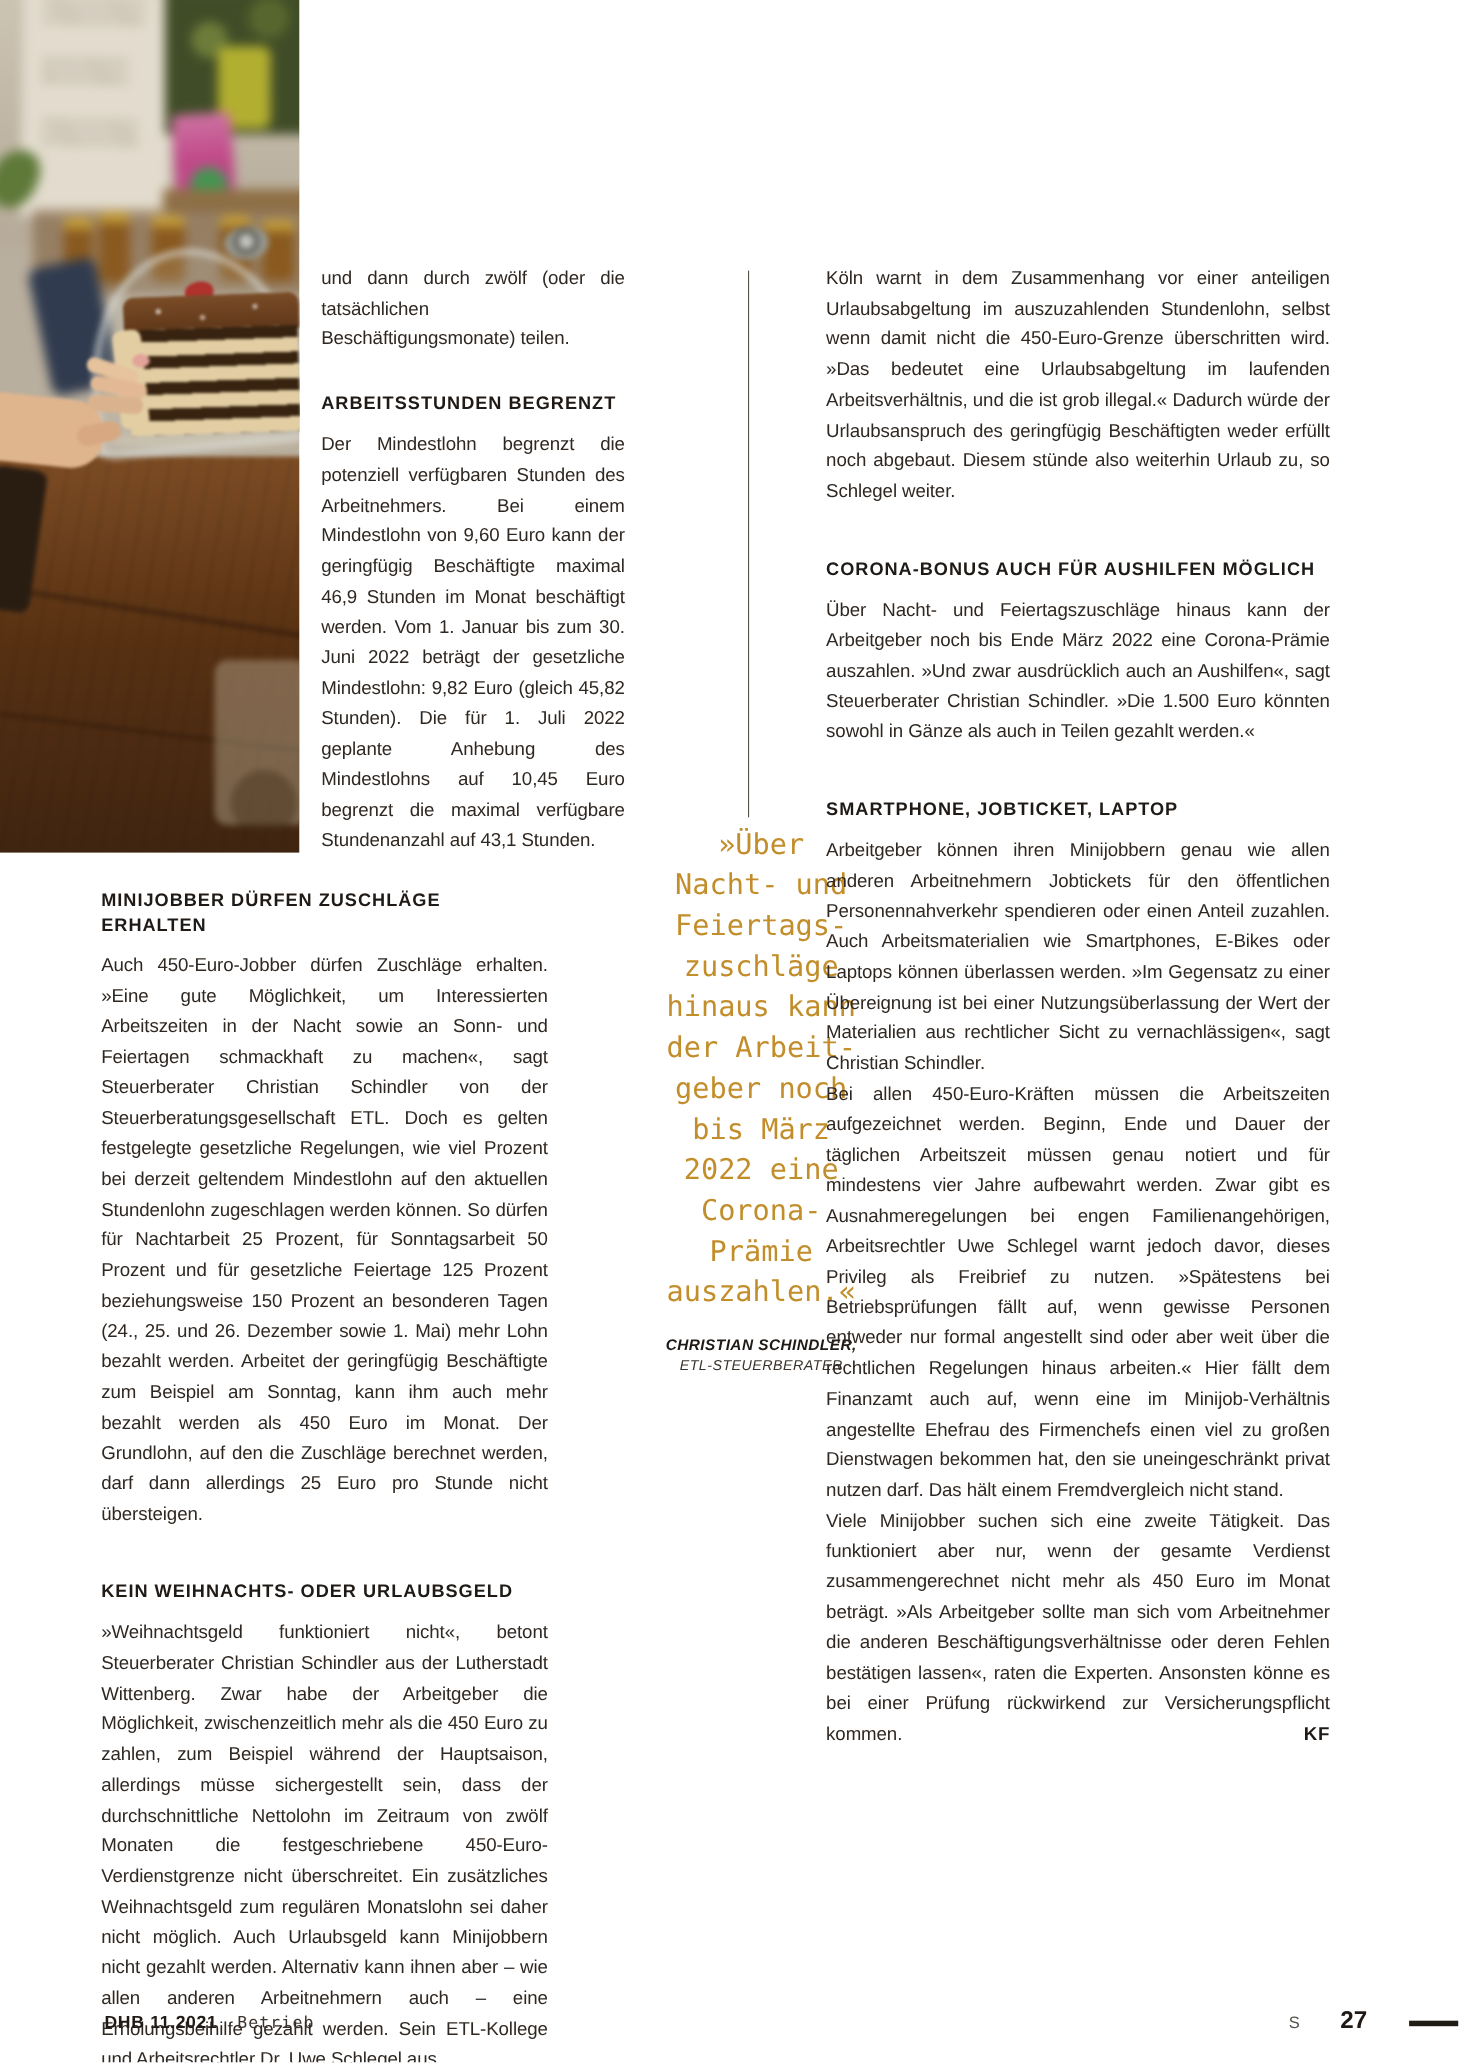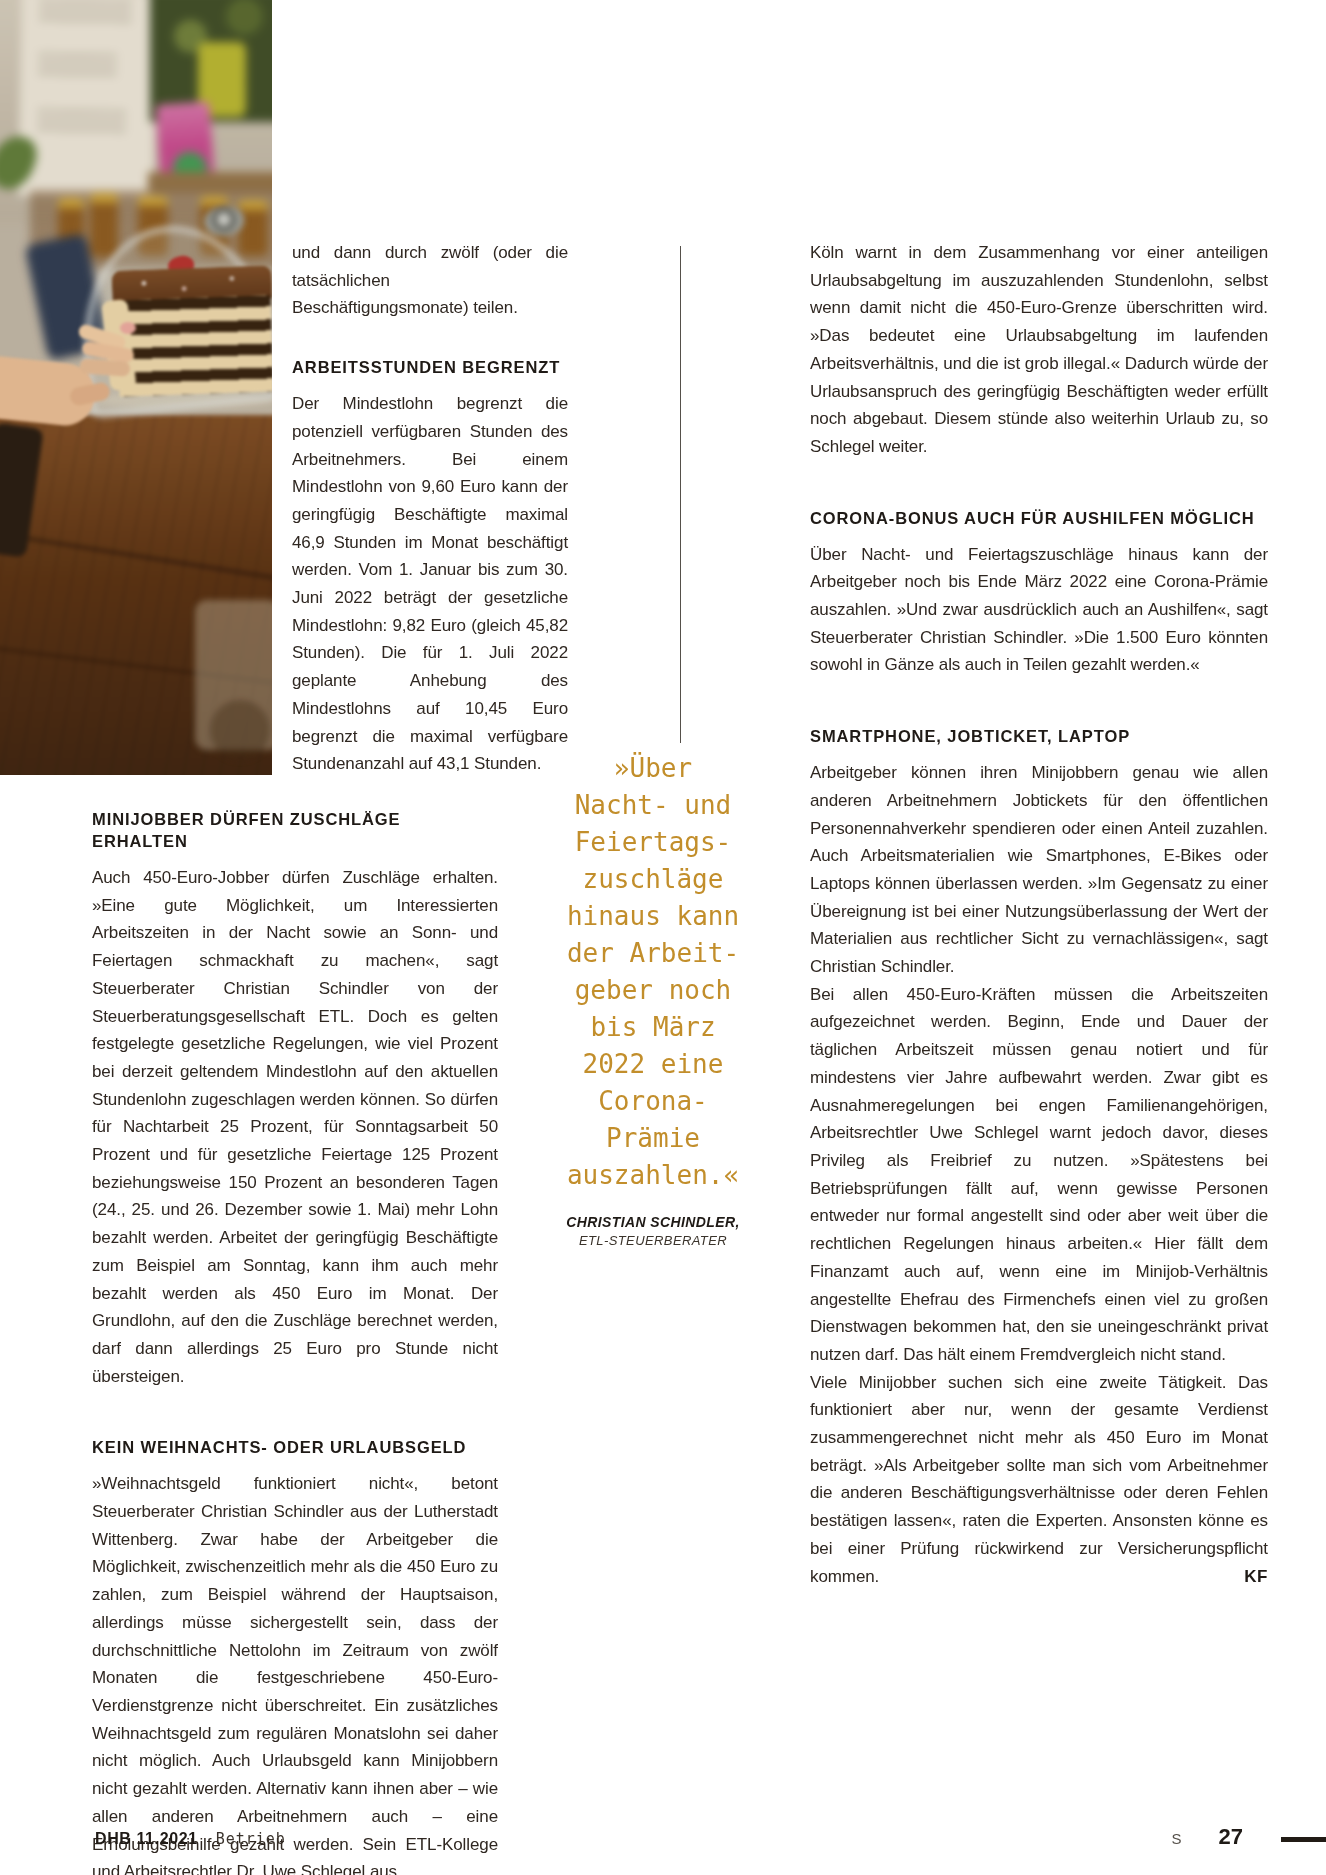--- a/index.html
+++ b/index.html
@@ -9,28 +9,28 @@
   
   .col{position:absolute;}
   .col p{margin:0;font-size:17px;line-height:27.7px;text-align:justify;
          letter-spacing:-0.1px;hyphens:auto;-webkit-hyphens:auto;color:#2f2721;}
   .col h3{margin:46px 0 12px;font-size:16.5px;line-height:22px;font-weight:bold;
           letter-spacing:0.9px;color:#1f1a16;}
   .col h3.no-top{margin-top:0;}
   .col-mid{left:292px;top:239px;width:276px;}
   .col-mid h3{margin-top:34px;}
   .col-left{left:92px;top:808px;width:406px;}
-  .col-right{left:810px;top:239px;width:458px;}
+  .col-right{left:751px;top:239px;width:458px;}
   .kf{float:right;font-weight:bold;color:#1f1a16;letter-spacing:0.5px;}
 
   
   .vrule{position:absolute;left:680px;top:246px;width:1px;height:497px;background:#55504a;}
 
   
-  .quote{position:absolute;left:517px;top:750px;width:272px;text-align:center;}
+  .quote{position:absolute;left:556px;top:750px;width:272px;text-align:center;}
   .quote .ql{font-family:"DejaVu Sans Mono",monospace;font-size:26px;line-height:37px;
              color:#C28E2B;white-space:nowrap;}
   .quote .attr-name{margin-top:20px;font-size:14px;font-weight:bold;font-style:italic;
                     letter-spacing:0.4px;color:#1f1a16;}
   .quote .attr-role{margin-top:3px;font-size:13px;font-style:italic;letter-spacing:0.4px;color:#3a332b;}
 
   
   .footer-left{position:absolute;left:95px;top:1830px;display:flex;align-items:baseline;gap:18px;}
   .footer-issue{font-size:16px;font-weight:bold;letter-spacing:0.6px;color:#1f1a16;}
   .footer-section{font-family:"DejaVu Sans Mono",monospace;font-size:15px;letter-spacing:1px;color:#3a332c;}

